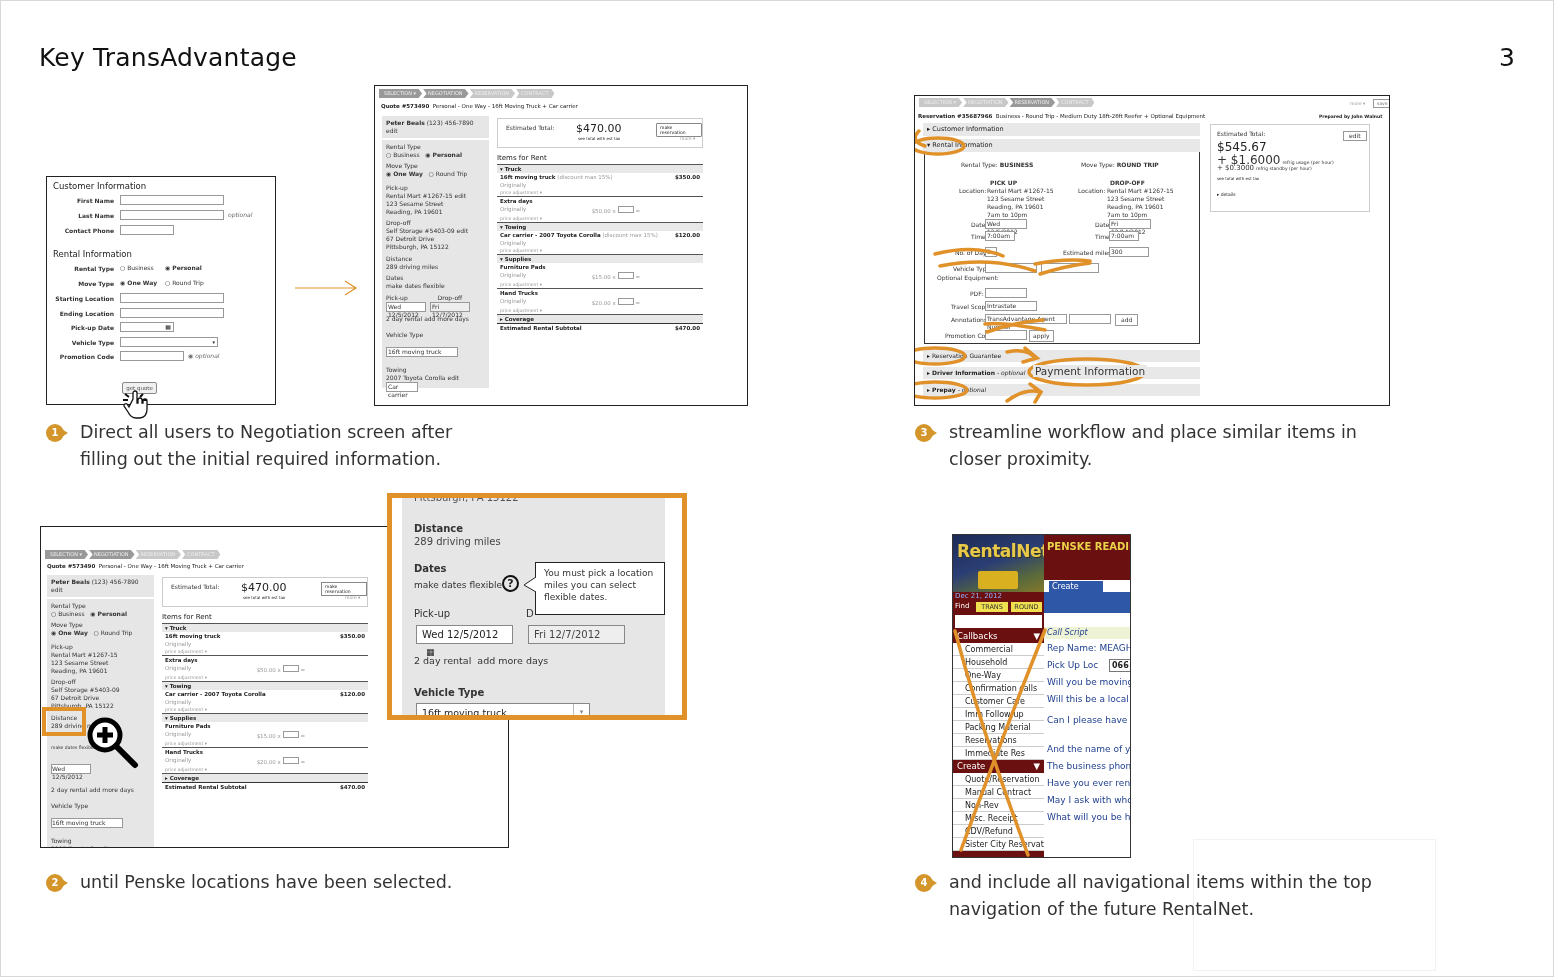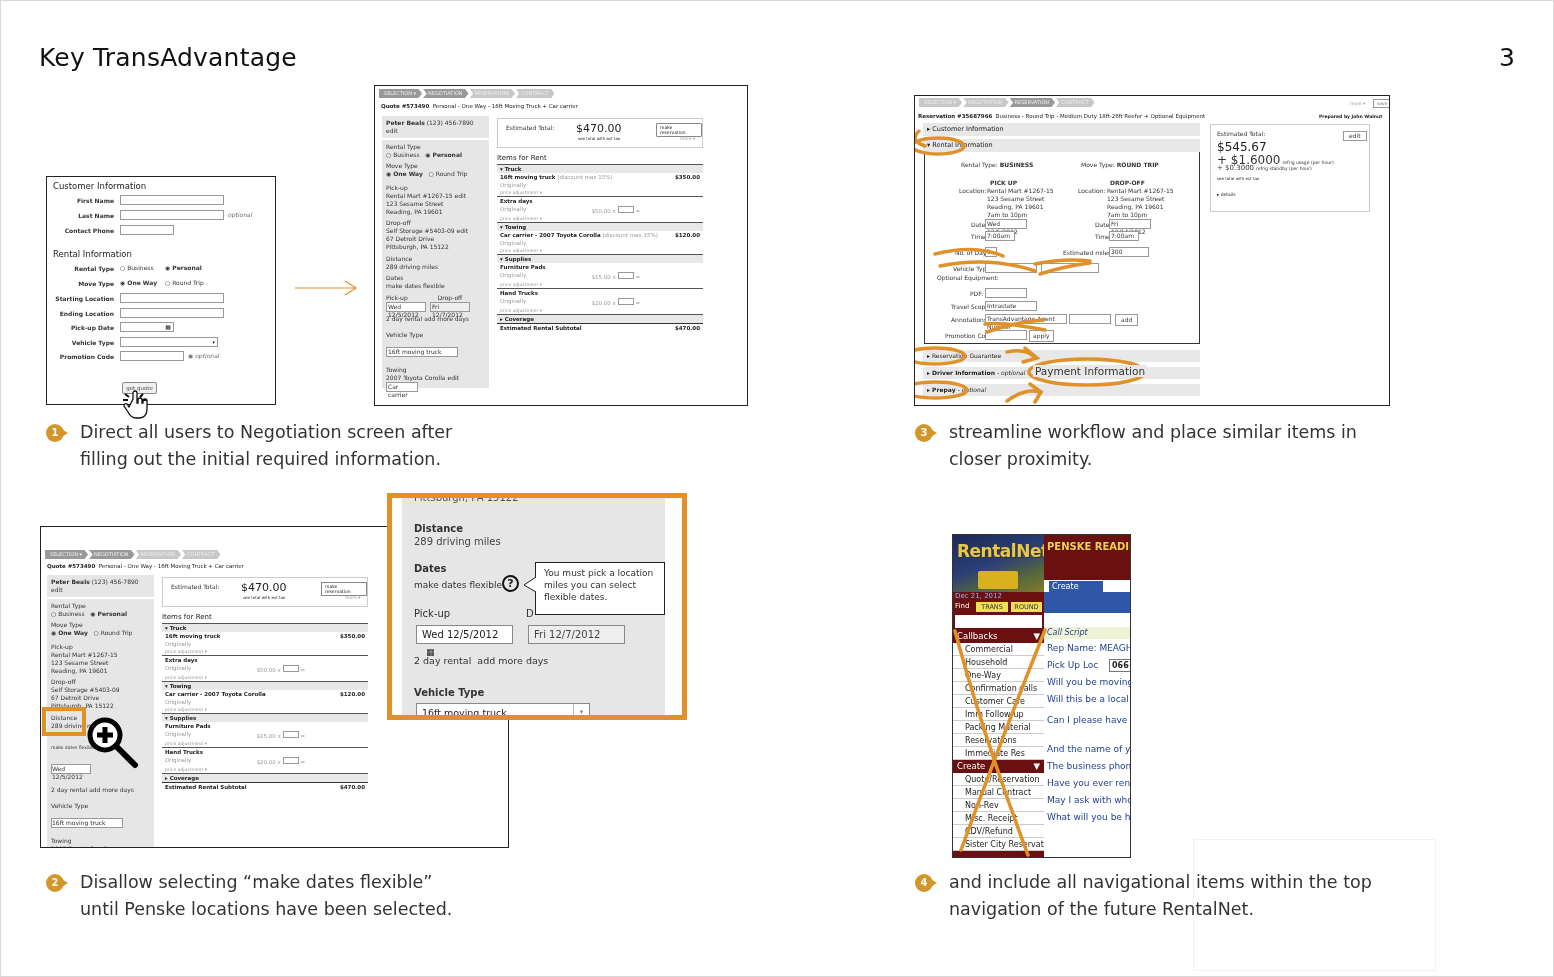--- a/index.html
+++ b/index.html
@@ -318,21 +318,20 @@
     <div class="abs" style="left:22px;top:157px;font-size:9.5px;color:#333;"><span>2 day rental</span>&nbsp; <span class="u">add more days</span></div>
     <div class="abs" style="left:22px;top:189px;font-size:10px;font-weight:bold;color:#333;">Vehicle Type</div>
     <div class="abs" style="left:24px;top:205px;width:174px;height:19px;border:1px solid #888;background:#fff;font-size:9.5px;line-height:17px;padding-left:5px;"><span>16ft moving truck</span><span class="abs" style="right:0;top:0;width:16px;height:17px;border-left:1px solid #bbb;text-align:center;font-size:7px;color:#888;">▾</span></div>
   </div>
 
   <div class="rec" style="left:79px;top:868px;">
     <div class="badge">
         <div class="circ">2</div>
         <div class="tri"></div>
       </div>
-    <div>Disallow selecting “make dates flexible”</div>
     <div>until Penske locations have been selected.</div>
   </div>
 
   <div class="frame" style="left:913px;top:94px;width:476px;height:311px;">
     <div class="crumbs" style="margin:2px 4px;">
       <div class="crumb first dim">SELECTION ▾</div>
       <div class="crumb dim">NEGOTIATION</div>
       <div class="crumb">RESERVATION</div>
       <div class="crumb dim">CONTRACT</div>
     </div>

